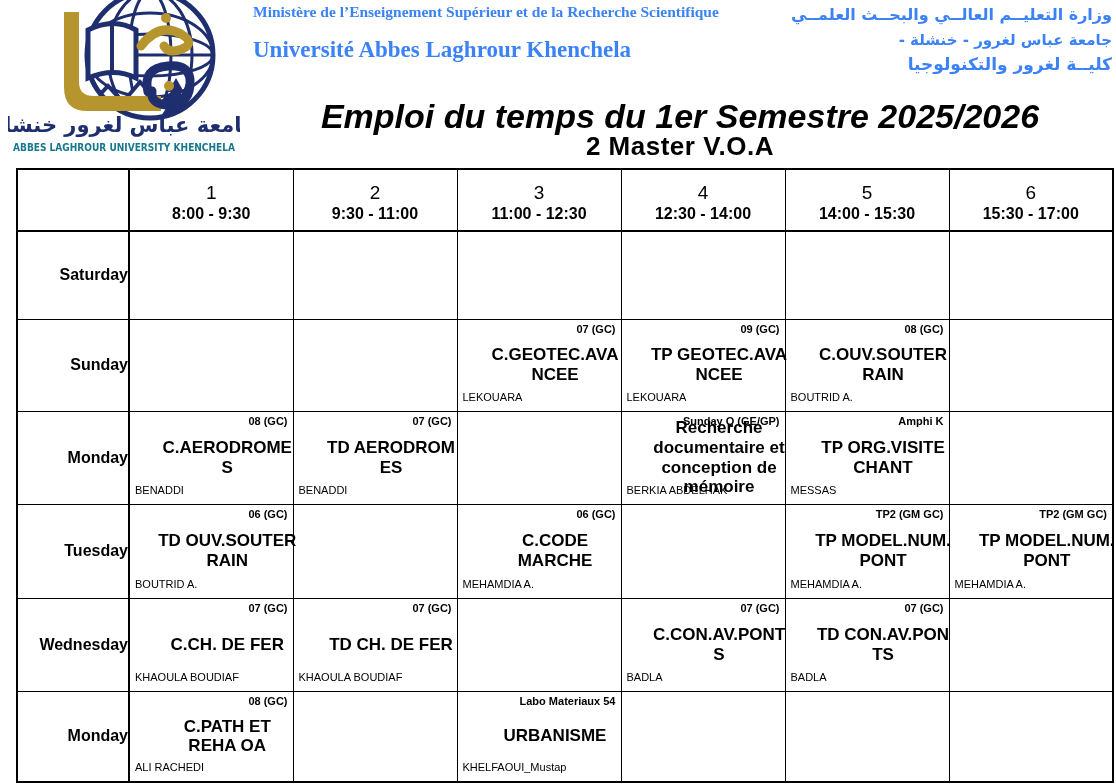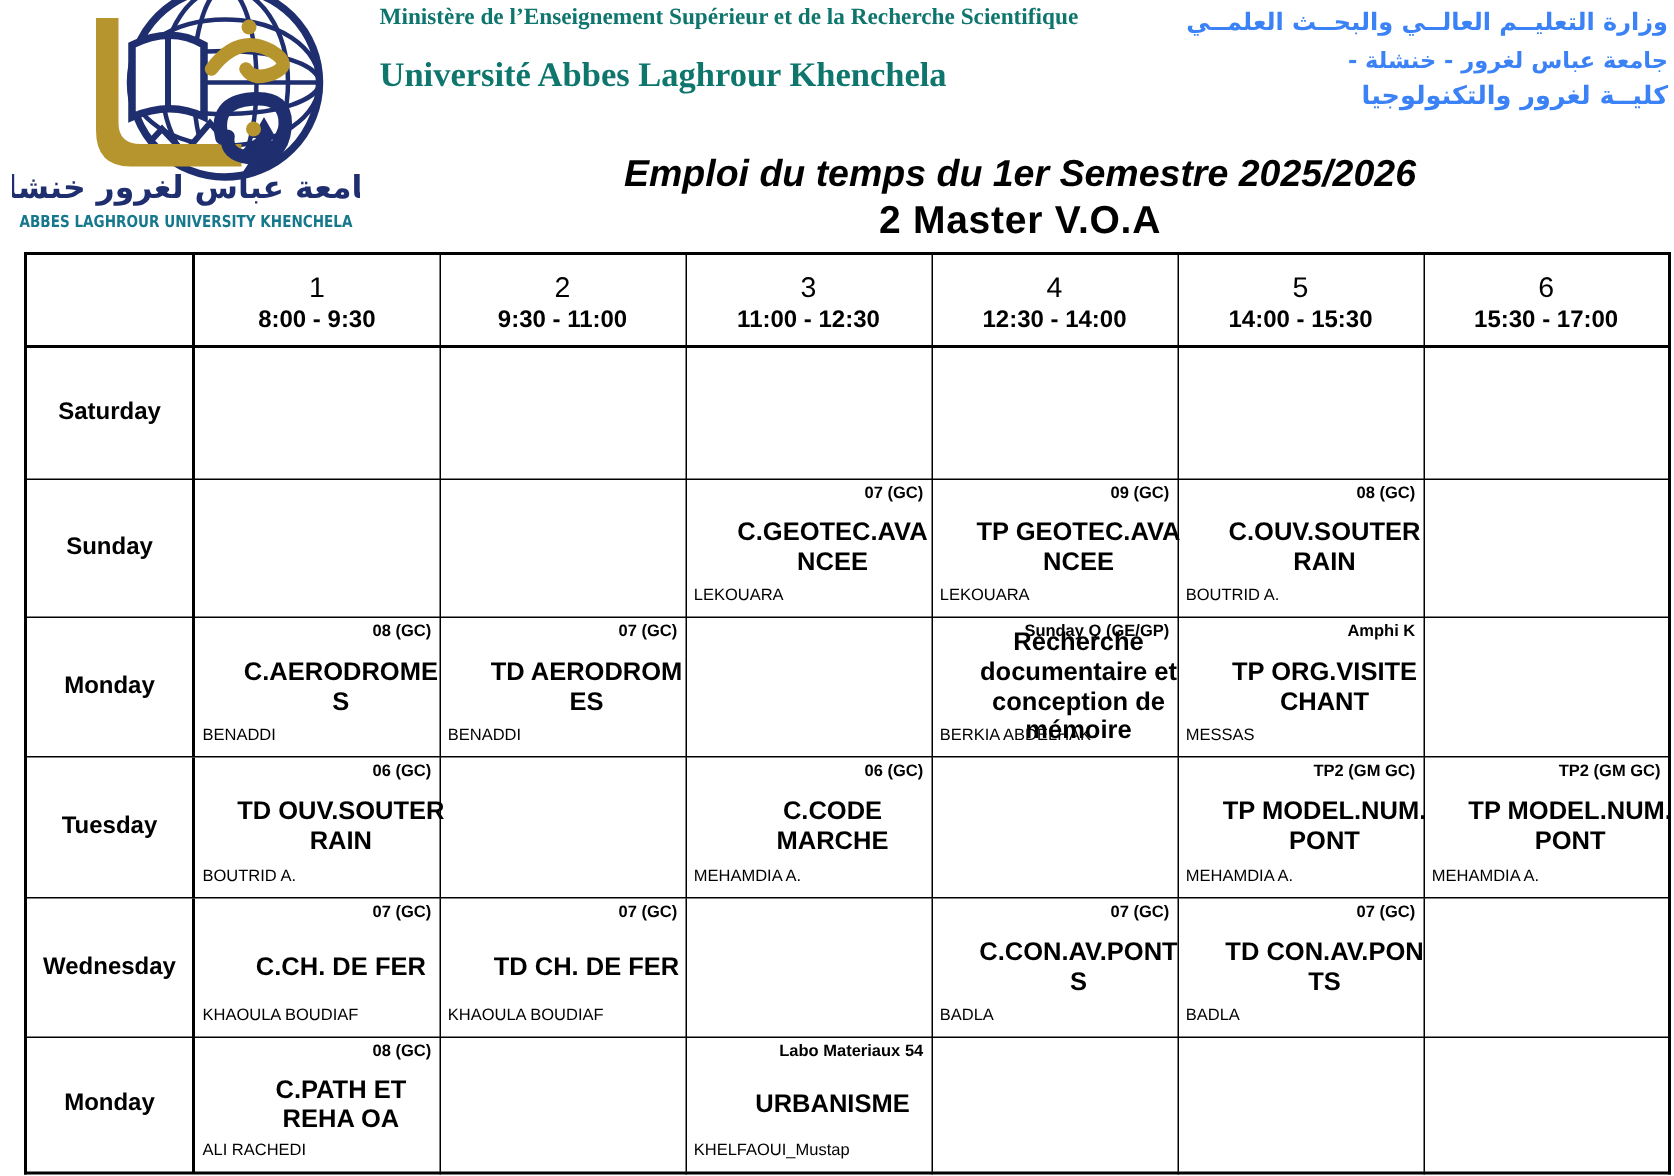--- a/index.html
+++ b/index.html
@@ -7,36 +7,36 @@
   body {
     position:relative; background:#fff; color:#000;
     font-family:"Liberation Sans", sans-serif; overflow:hidden;
   }
 
   
   .logo { position:absolute; left:8px; top:0; width:232px; height:158px; }
 
   .hdr-fr {
     position:absolute; left:253px; top:2px;
-    font-family:"Liberation Serif", serif; font-weight:bold; color:#0f766e;
+    font-family:"Liberation Serif", serif; font-weight:bold; color:#3b82f6;
   }
   .hdr-fr .l1 { font-size:15.5px; line-height:1.25; }
   .hdr-fr .l2 { font-size:23px;  line-height:1.28; margin-top:14px; }
   .hdr-fr .l3 { font-size:23px;  line-height:1.28; margin-top:2px; }
 
   .hdr-ar {
     position:absolute; right:4px; top:2px; text-align:right; direction:rtl;
     font-family:"DejaVu Sans", sans-serif; font-weight:bold; color:#3b82f6;
   }
   .hdr-ar .l1 { font-size:16px; line-height:1.6; }
   .hdr-ar .l2 { font-size:15px; line-height:1.6; }
   .hdr-ar .l3 { font-size:17px; line-height:1.5; }
 
   .titles { position:absolute; left:250px; top:101px; width:860px; text-align:center; }
-  .title-main { font-size:25px; font-weight:bold; font-style:italic; line-height:30px; }
+  .title-main { font-size:34px; font-weight:bold; font-style:italic; line-height:30px; }
   .title-sub  { font-size:26px; font-weight:bold; line-height:30px; letter-spacing:0.5px; }
 
   
   table.tt {
     position:absolute; left:16px; top:168px;
     border-collapse:collapse; table-layout:fixed; background:#fff;
   }
   .tt th, .tt td { border:1px solid #000; }
   table.tt { border:2px solid #000; }
   .tt thead th { border-bottom:2px solid #000; }
@@ -47,21 +47,21 @@
   .tt tr.r-sun { height:92px; }
   .tt tr.r-mon { height:93px; }
   .tt tr.r-tue { height:94px; }
   .tt tr.r-wed { height:93px; }
   .tt tr.r-thu { height:91px; }
 
   .tt thead th { vertical-align:middle; padding-top:4px; text-align:center; }
   .slot-num  { font-size:19px; font-weight:normal; line-height:22px; }
   .slot-time { font-size:16px; font-weight:bold;  line-height:19px; }
 
-  td.day { text-align:center; vertical-align:middle; font-weight:bold; font-size:16px; }
+  td.day { text-align:right; vertical-align:middle; font-weight:bold; font-size:16px; }
 
   td.slot { position:relative; padding:12px; }
   .room {
     position:absolute; top:3px; right:5px;
     font-size:11px; font-weight:bold; white-space:nowrap;
   }
   .teacher {
     position:absolute; bottom:8px; left:5px;
     font-size:11px; font-weight:normal; white-space:nowrap;margin-top:24px;
   }

